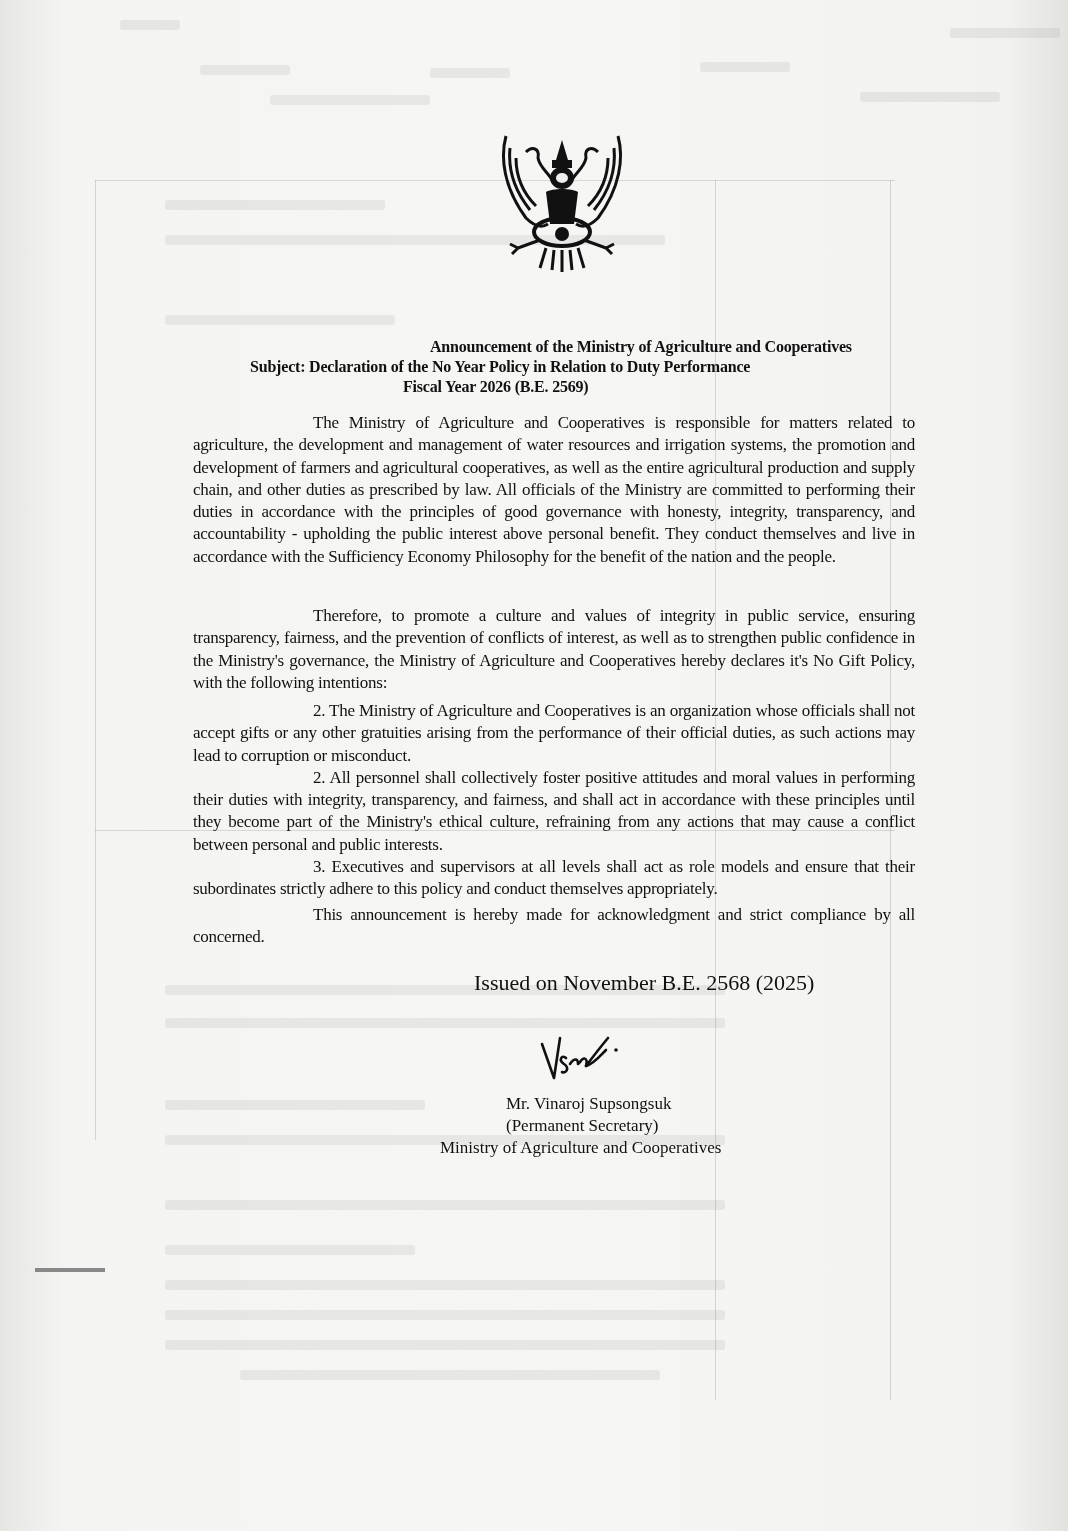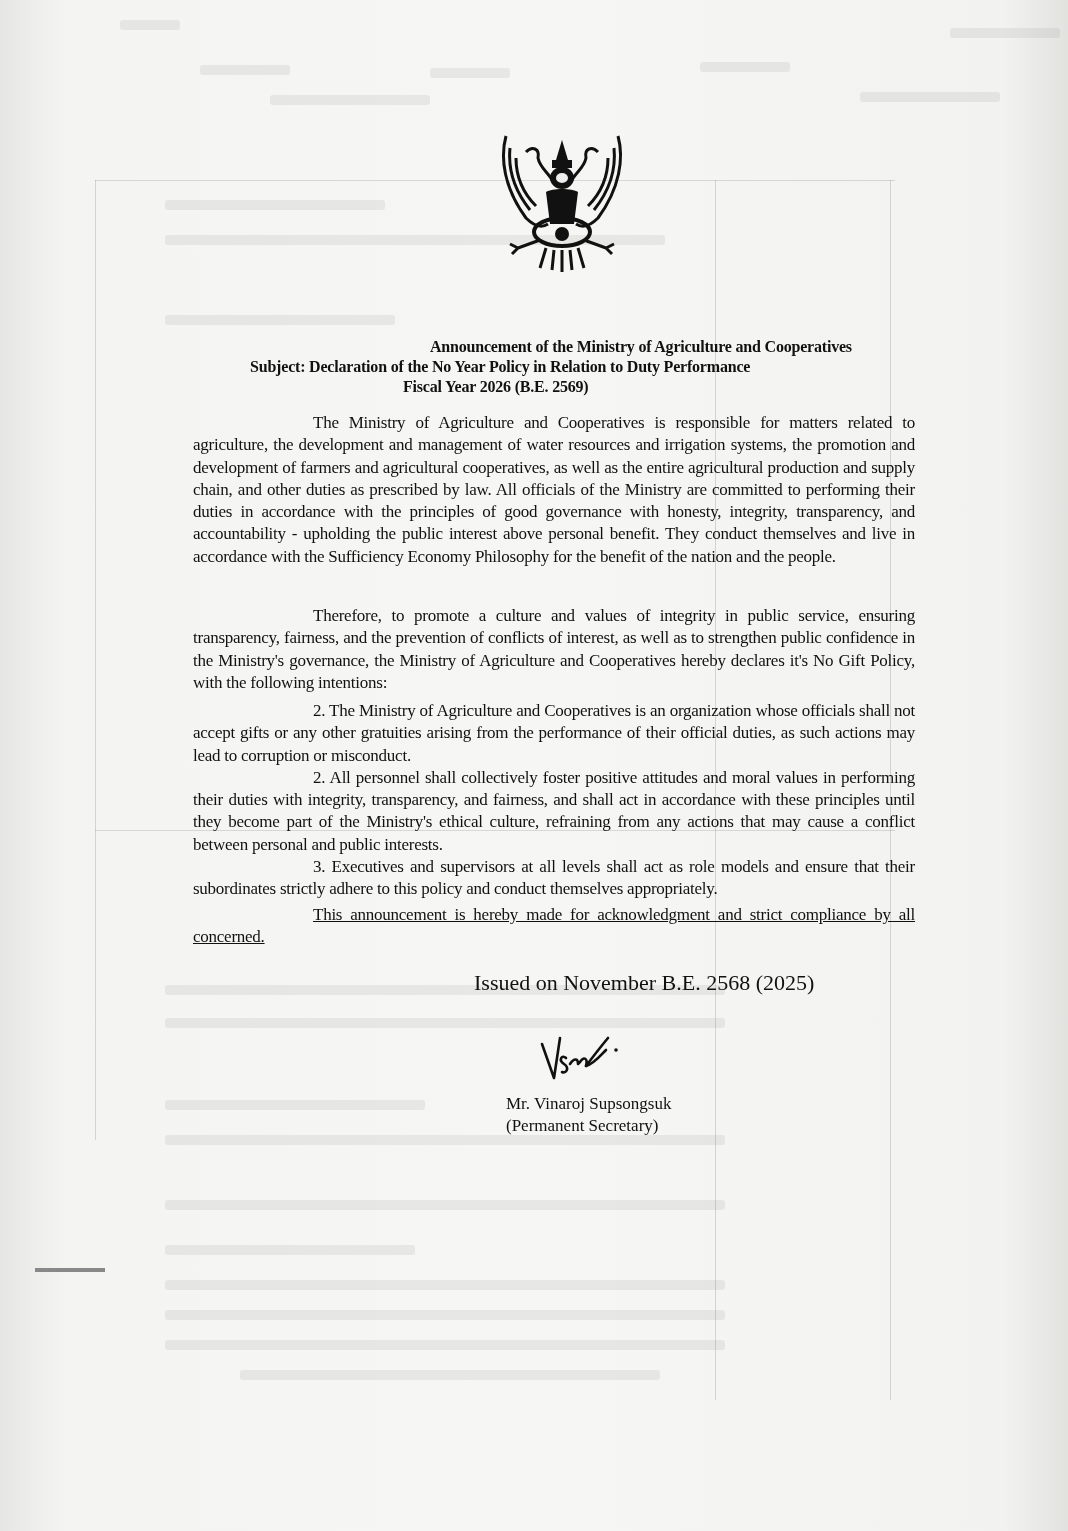--- a/index.html
+++ b/index.html
@@ -38,21 +38,21 @@
 
     .body-text {
       position: absolute; left: 193px; width: 722px;
       font-size: 17px; line-height: 22.3px; text-align: justify;
       letter-spacing: -0.25px;
     }
     .indent { text-indent: 120px; }
     .p1 { top: 412px; }
     .p2 { top: 605px; }
     .p3 { top: 700px; }
-    .p4 { top: 904px; text-decoration: underline; }
+    .p4 { top: 904px; }
     .list p { margin: 0; }
 
     .issued {
       position: absolute; left: 474px; top: 970px; font-size: 22px; white-space: nowrap;
     }
     .signature {
       position: absolute; left: 536px; top: 1028px; width: 110px; height: 56px;
     }
     .signer {
       position: absolute; left: 440px; top: 1093px; width: 320px;
@@ -153,14 +153,15 @@
       <path d="M30 30 C 26 26, 22 32, 28 36 C 34 40, 30 46, 26 44"></path>
       <path d="M34 36 C 38 30, 42 30, 42 36 L 44 34 C 48 28, 52 30, 50 38 C 56 30, 62 22, 72 10"></path>
       <path d="M50 38 C 58 36, 64 28, 70 22"></path>
     </g>
     <circle cx="80" cy="22" r="1.8" fill="#111"></circle>
   </svg>
 
   <div class="signer">
     <div class="s1">Mr. Vinaroj Supsongsuk</div>
     <div class="s2">(Permanent Secretary)</div>
+    <div>Ministry of Agriculture and Cooperatives</div>
   </div>
 </div>
 
 </body></html>

